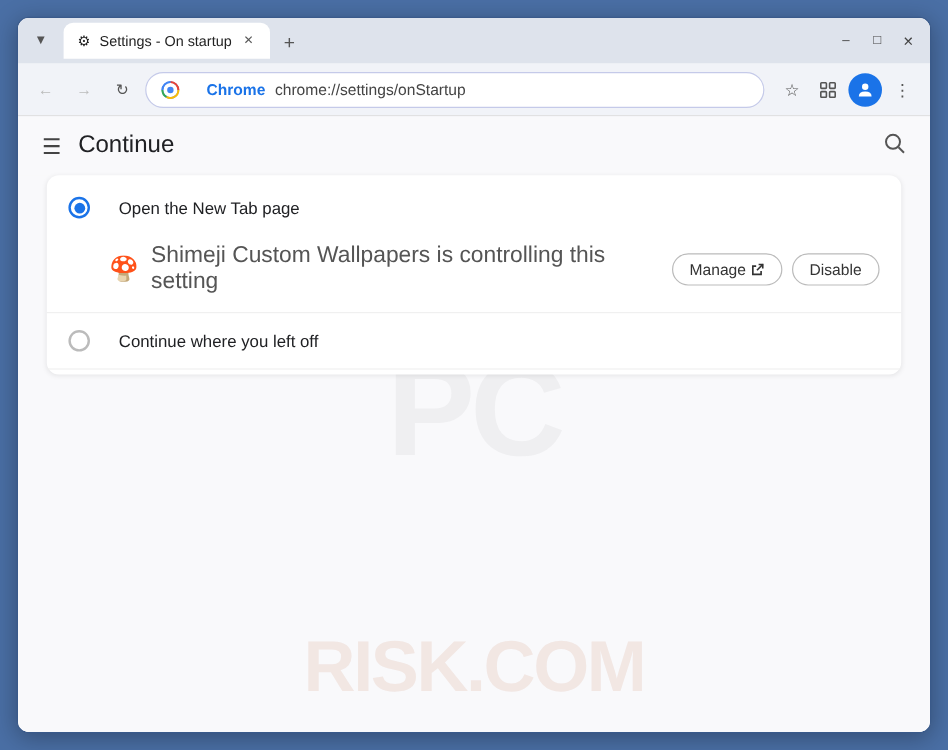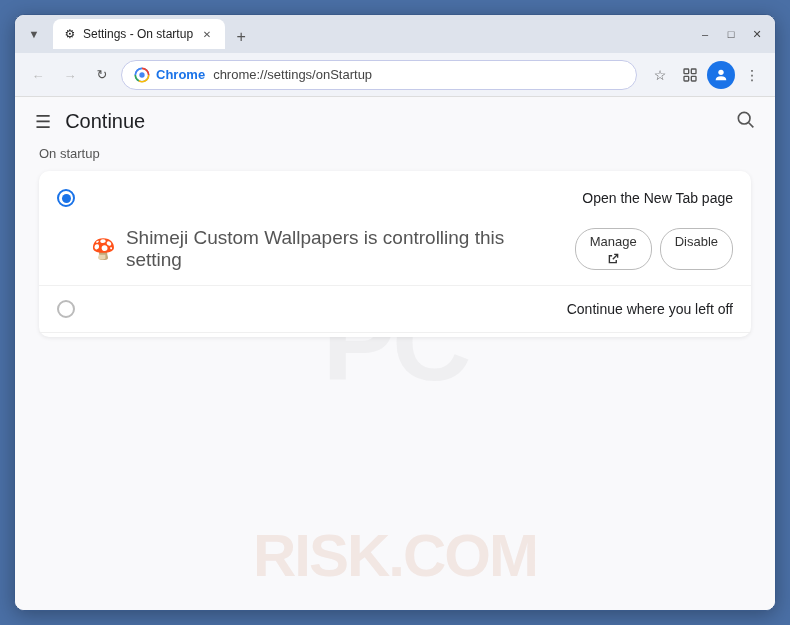--- a/index.html
+++ b/index.html
@@ -133,20 +133,21 @@
       gap: 6px;
       border: 1.5px solid #c5cae9;
       font-size: 13px;
       color: #222;
     }
     .chrome-brand {
       font-size: 13px;
       font-weight: 600;
       color: #1a73e8;
       margin-right: 2px;
+      margin-left: 16px;
     }
     .addr-url {
       color: #444;
       font-size: 13px;
     }
     .addr-icons {
       display: flex;
       align-items: center;
       gap: 4px;
       margin-left: 4px;
@@ -243,21 +244,20 @@
       border-radius: 10px;
       box-shadow: 0 1px 4px rgba(0,0,0,0.08);
       padding: 4px 0;
     }
     .option-row {
       display: flex;
       align-items: center;
       padding: 14px 18px;
       gap: 24px;
       cursor: pointer;
-      justify-content: space-between;
     }
     .radio-btn {
       width: 18px; height: 18px;
       border-radius: 50%;
       border: 2px solid #bbb;
       display: flex; align-items: center; justify-content: center;
       flex-shrink: 0;
     }
     .radio-btn.selected {
       border-color: #1a73e8;
@@ -293,21 +293,20 @@
       padding: 5px 14px;
       border-radius: 20px;
       border: 1.5px solid #bbb;
       background: transparent;
       font-size: 13px;
       color: #333;
       cursor: pointer;
       display: flex;
       align-items: center;
       gap: 4px;
-      flex-direction: column;
     }
     .divider {
       border: none;
       border-top: 1px solid #f0f0f0;
       margin: 0;
     }
   </style>
 </head>
 <body>
 
@@ -379,21 +378,20 @@
       <span class="settings-title">Continue</span>
       <span class="settings-search-icon">
         <svg width="20" height="20" viewBox="0 0 24 24" fill="none" stroke="#555" stroke-width="2">
           <circle cx="11" cy="11" r="7"></circle>
           <line x1="16.5" y1="16.5" x2="22" y2="22"></line>
         </svg>
       </span>
     </div>
 
     <div class="settings-content">
-      <div class="on-startup-label">On startup</div>
 
       <div class="card">
 
         <div class="option-row">
           <div class="radio-btn selected">
             <div class="radio-inner"></div>
           </div>
           <span class="option-label">Open the New Tab page</span>
         </div>
 

